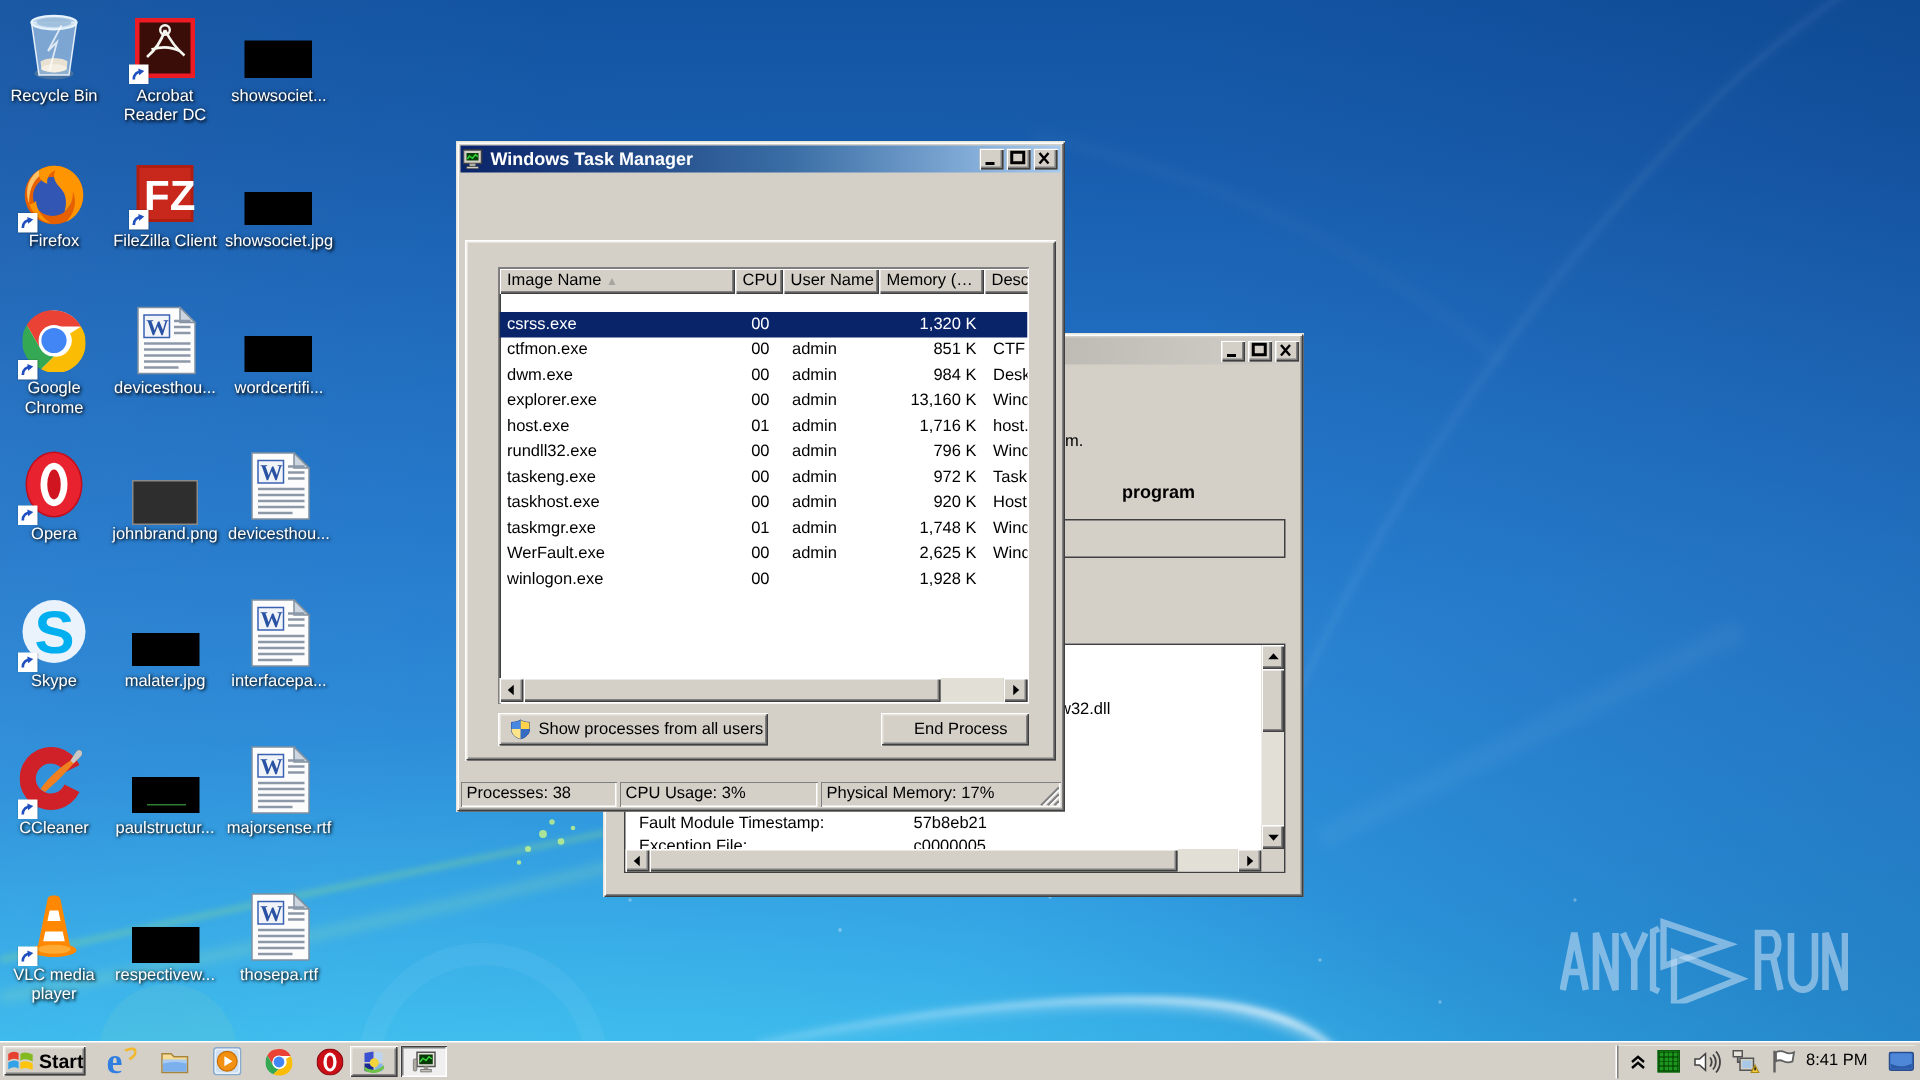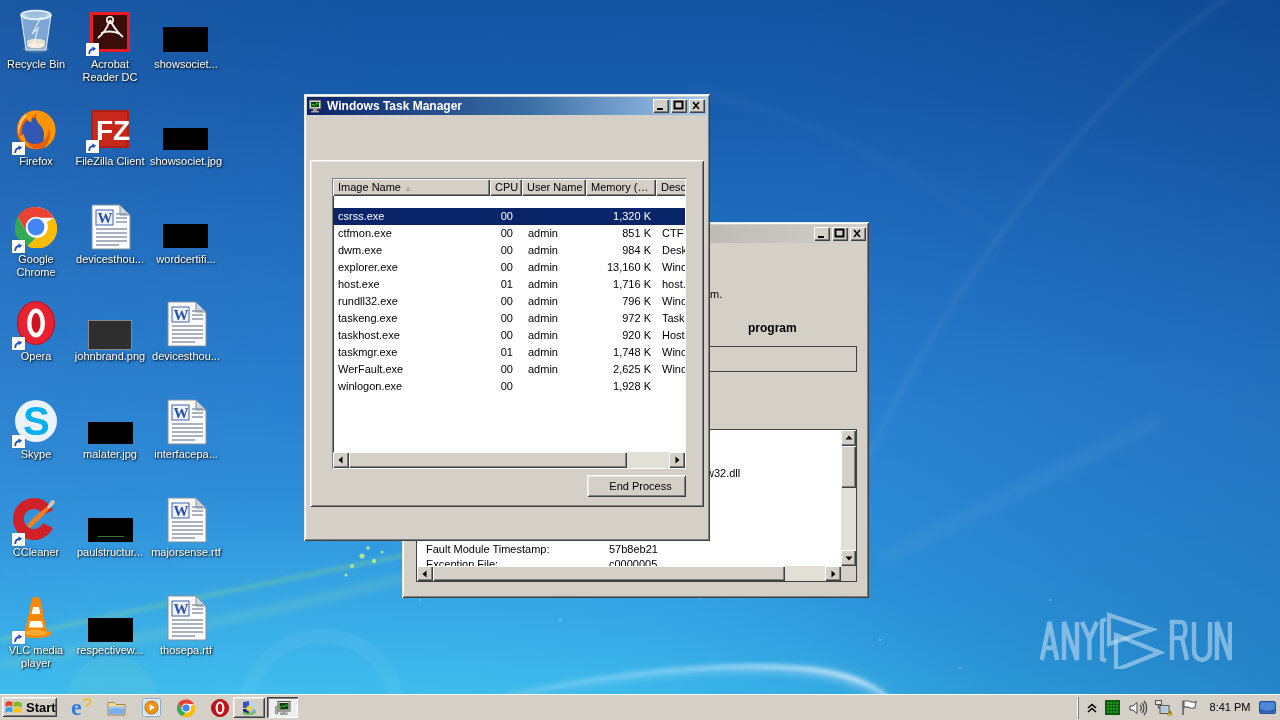--- a/index.html
+++ b/index.html
@@ -612,22 +612,45 @@
         </div>
       <div class="sbtn" style="right:0;top:0;">
           <svg width="8" height="8">
             <path d="M2.5,0.5 L6.5,4 L2.5,7.5 Z" fill="#000"></path>
           </svg>
         </div>
       <div class="sthumb" style="left:16px;top:0;width:278px;height:16px;"></div>
     </div>
   </div>
 
+  <button class="b3d" style="position:absolute;left:28px;top:381px;width:180px;height:22px;">
+    <svg width="14" height="14" viewBox="0 0 14 14" style="margin-right:5px;">
+      <path d="M7,1 C9,2.2 11,2.6 13,2.6 L13,7 C13,10.5 10.5,12.6 7,13.6 C3.5,12.6 1,10.5 1,7 L1,2.6 C3,2.6 5,2.2 7,1 Z" fill="#2a66c8" stroke="#1a3a80" stroke-width=".6"></path>
+      <path d="M7,1 C9,2.2 11,2.6 13,2.6 L13,7 L7,7 Z" fill="#ffd24a"></path>
+      <path d="M1,2.6 C3,2.6 5,2.2 7,1 L7,7 L1,7 Z" fill="#4888e0"></path>
+      <path d="M7,7 L13,7 C13,10.5 10.5,12.6 7,13.6 Z" fill="#356bc0"></path>
+      <path d="M7,7 L7,13.6 C3.5,12.6 1,10.5 1,7 Z" fill="#ffe58a"></path>
+    </svg>
+    <span>Show processes from all users</span>
+  </button>
   <button class="b3d" style="position:absolute;left:283px;top:381px;width:99px;height:22px;justify-content:center;">End Process</button>
 
+  <div id="sbar" style="position:absolute;left:3px;bottom:3px;width:400px;height:19px;display:flex;align-items:stretch;padding-top:2px;font-size:11px;">
+    <div class="sp sunkenpanel" style="width:104px;">Processes: 38</div>
+    <div class="sp sunkenpanel" style="width:132px;">CPU Usage: 3%</div>
+    <div class="sp sunkenpanel" style="flex:1;margin-right:0;">Physical Memory: 17%</div>
+    <svg width="13" height="13" style="position:absolute;right:1px;bottom:1px;">
+      <g stroke="#808080" stroke-width="1.6">
+          <path d="M13,1 L1,13 M13,5.5 L5.5,13 M13,10 L10,13"></path>
+        </g>
+      <g stroke="#fff" stroke-width="1">
+          <path d="M13,2.6 L2.6,13 M13,7.1 L7.1,13 M13,11.6 L11.6,13"></path>
+        </g>
+    </svg>
+  </div>
 </div>
 
 <div id="taskbar" style="position:absolute;left:0;top:694px;width:1280px;height:26px;background:#d4d0c8;border-top:1px solid #fff;">
 
   <div class="raised" style="position:absolute;left:2px;top:2px;width:55px;height:20px;display:flex;align-items:center;">
     <svg width="20" height="18" viewBox="0 0 20 18" style="margin-left:2px;">
       <path d="M1.5,4.6 C4,2.8 6,2.8 8.4,4 L8.4,8.6 C6,7.4 4,7.4 1.5,9.2 Z" fill="#e8402f"></path>
       <path d="M9.6,4.6 C12,3.2 14,3.3 17.8,5 L17.8,9.6 C14,7.9 12,7.8 9.6,9.2 Z" fill="#83ba1f"></path>
       <path d="M1.5,10.4 C4,8.6 6,8.6 8.4,9.8 L8.4,14.4 C6,13.2 4,13.2 1.5,15 Z" fill="#31a1e8"></path>
       <path d="M9.6,10.4 C12,9 14,9.1 17.8,10.8 L17.8,15.4 C14,13.7 12,13.6 9.6,15 Z" fill="#ffc40d"></path>
@@ -708,19 +731,19 @@
     <path d="M4.5,5.5 L4.5,9 L9,9" stroke="#555" stroke-width="1.2" fill="none"></path>
     <rect x="6" y="6.5" width="9" height="8" fill="#d4d0c8" stroke="#555" stroke-width="1"></rect>
     <rect x="7.5" y="8" width="6" height="5" fill="#a8c8e8"></rect>
     <path d="M13.5,16 L18.5,16 L16,11 Z" fill="#f7ce46" stroke="#a88a10" stroke-width=".8"></path>
     <rect x="15.6" y="12.6" width="0.9" height="2" fill="#000"></rect>
   </svg>
   <svg width="18" height="17" viewBox="0 0 18 17" style="position:absolute;left:1180px;top:4px;">
     <path d="M3,1.5 L3,16" stroke="#606060" stroke-width="1.6"></path>
     <path d="M4,2.5 C6,1.5 8,1.5 10,2.5 C12,3.5 14,3.5 16,2.6 L15,8.6 C13,9.5 11,9.5 9,8.5 C7,7.5 5.6,7.6 4,8.4 Z" fill="#fff" stroke="#606060" stroke-width="1.2"></path>
   </svg>
-  <div style="position:absolute;left:1204px;top:6px;width:52px;font-size:11px;text-align:center;">8:41 PM</div>
+  <div style="position:absolute;left:1204px;top:6px;width:52px;font-size:11px;text-align:left;">8:41 PM</div>
   <svg width="17" height="14" viewBox="0 0 17 14" style="position:absolute;left:1259px;top:6px;">
     <rect x="0.5" y="0.5" width="16" height="12" rx="1.5" fill="#3e73c8" stroke="#2a4e8c"></rect>
     <rect x="1.5" y="1.5" width="14" height="10" rx="1" fill="#4e86d8"></rect>
     <path d="M1.5,8 C6,10.5 11,10.5 15.5,8 L15.5,11.5 L1.5,11.5 Z" fill="#2a5aa8"></path>
   </svg>
 </div>
 
 </body></html>

